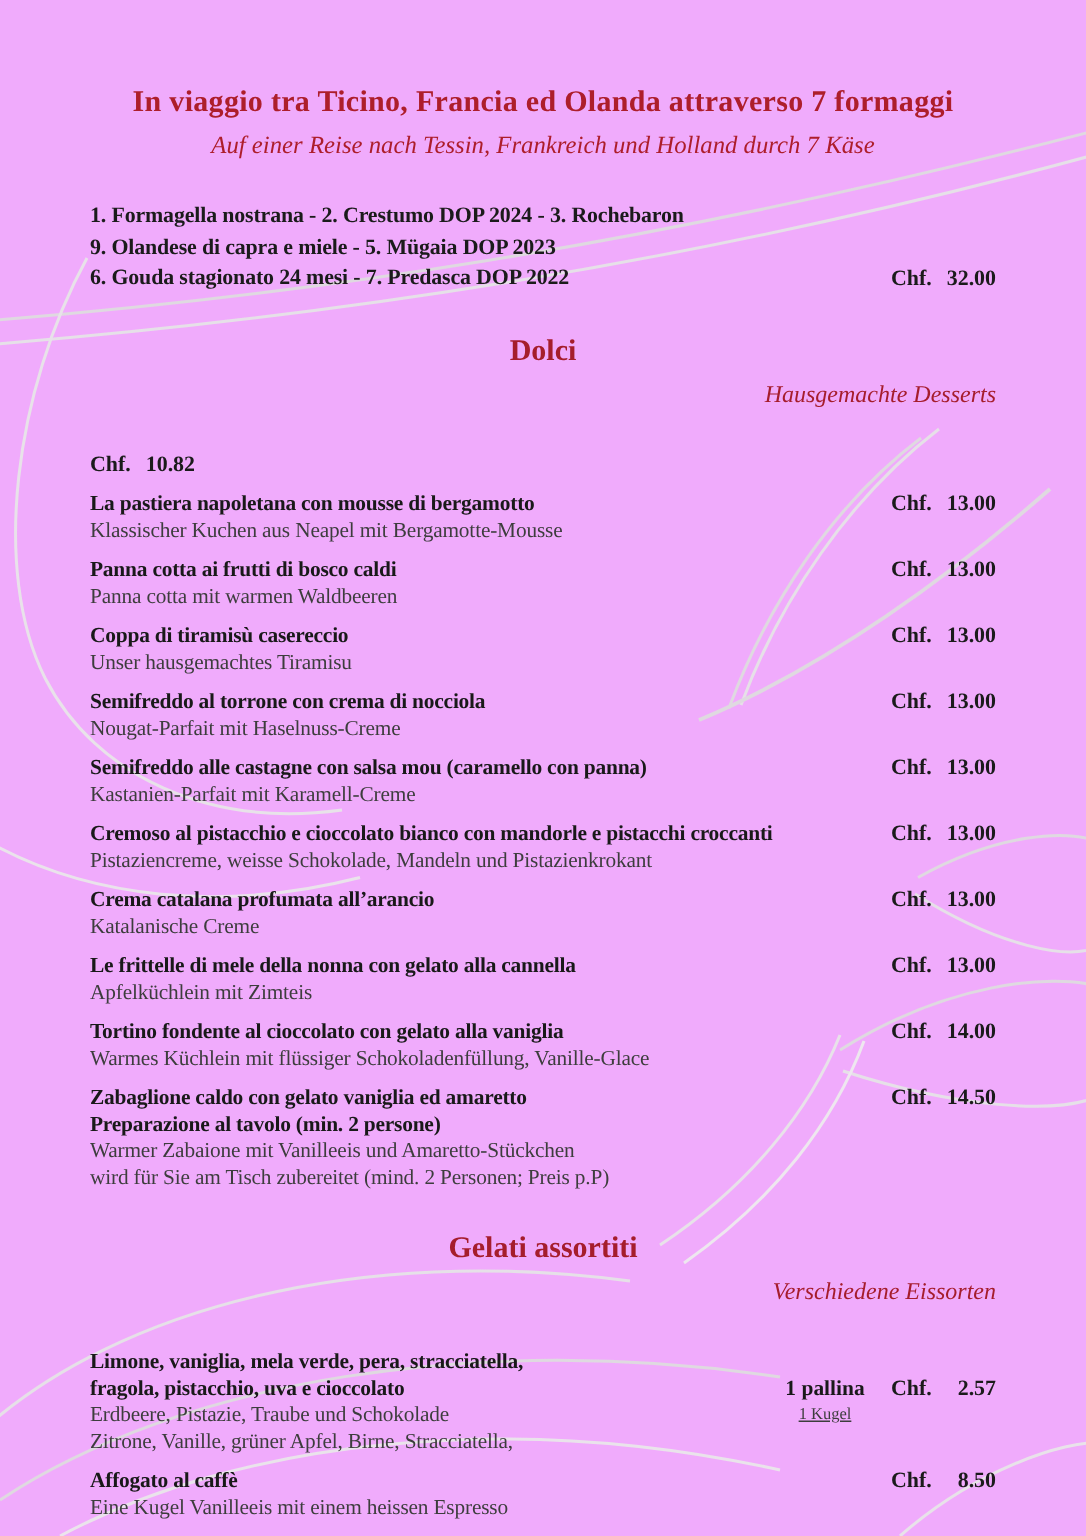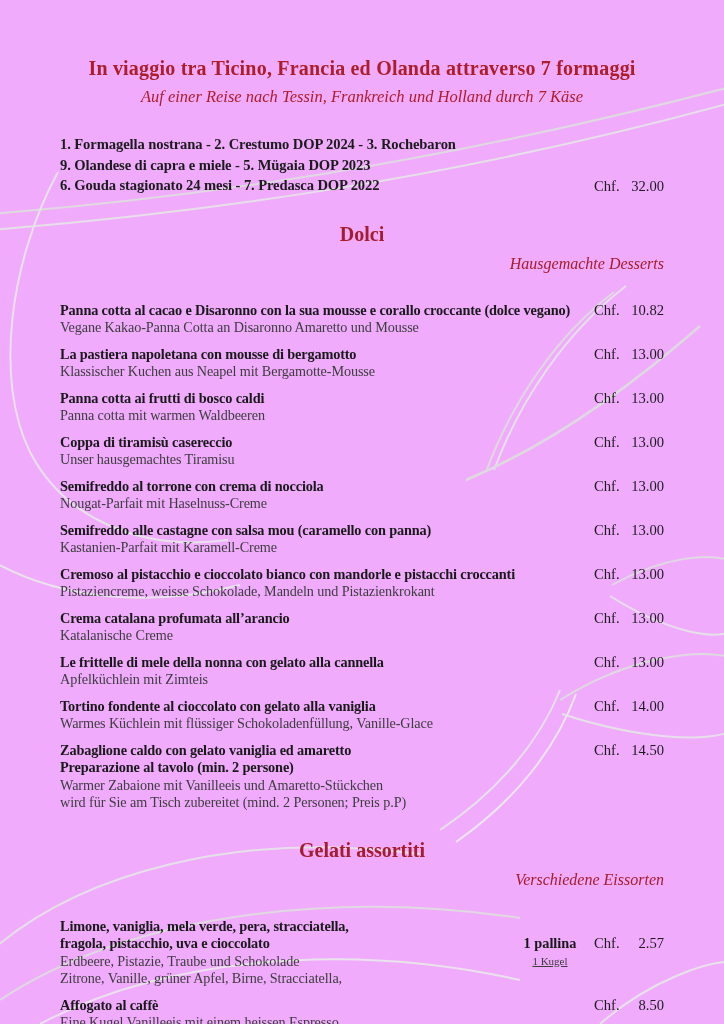--- a/index.html
+++ b/index.html
@@ -49,21 +49,21 @@
   .item-desc {
     font-size:14.2px; line-height:17.5px; color:#3d3d3d;
     letter-spacing:-0.1px;
   }
   .portion { flex:none; width:88px; text-align:center; }
   .portion-main { font-weight:bold; font-size:14.3px; line-height:17.5px; color:#191919; }
   .portion-sub  { font-size:11px; line-height:17.5px; color:#3d3d3d;text-decoration:underline; }
 
   .price {
     flex:none; width:70px; display:flex; justify-content:space-between;
-    font-weight:normal; font-size:14.6px; line-height:17.5px; color:#1b1b1b;
+    font-weight:bold; font-size:14.6px; line-height:17.5px; color:#1b1b1b;
   }
 </style>
 </head>
 <body>
 
 <div class="page">
 
   <svg class="watermark" viewBox="0 0 724 1024" fill="none" xmlns="http://www.w3.org/2000/svg">
     <g stroke="#dedede" stroke-width="2" fill="none" opacity="0.9">
       <path d="M -10 214 C 190 198 430 166 734 86"></path>
@@ -100,24 +100,20 @@
           <span>Chf.</span>
           <span>32.00</span>
         </div>
       </div>
     </div>
 
     <div class="section-title">Dolci</div>
     <div class="section-sub">Hausgemachte Desserts</div>
     <div>
         <div class="item">
-          <div class="item-text">
-            <div class="item-name">Panna cotta al cacao e Disaronno con la sua mousse e corallo croccante (dolce vegano)</div>
-            <div class="item-desc">Vegane Kakao-Panna Cotta an Disaronno Amaretto und Mousse</div>
-          </div>
           <div class="price" style="margin-top: 0px;">
             <div class="">Chf.</div>
             <div class="">10.82</div>
           </div>
         </div>
         <div class="item">
           <div class="item-text">
             <div class="item-name">La pastiera napoletana con mousse di bergamotto</div>
             <div class="item-desc">Klassischer Kuchen aus Neapel mit Bergamotte-Mousse</div>
           </div>

